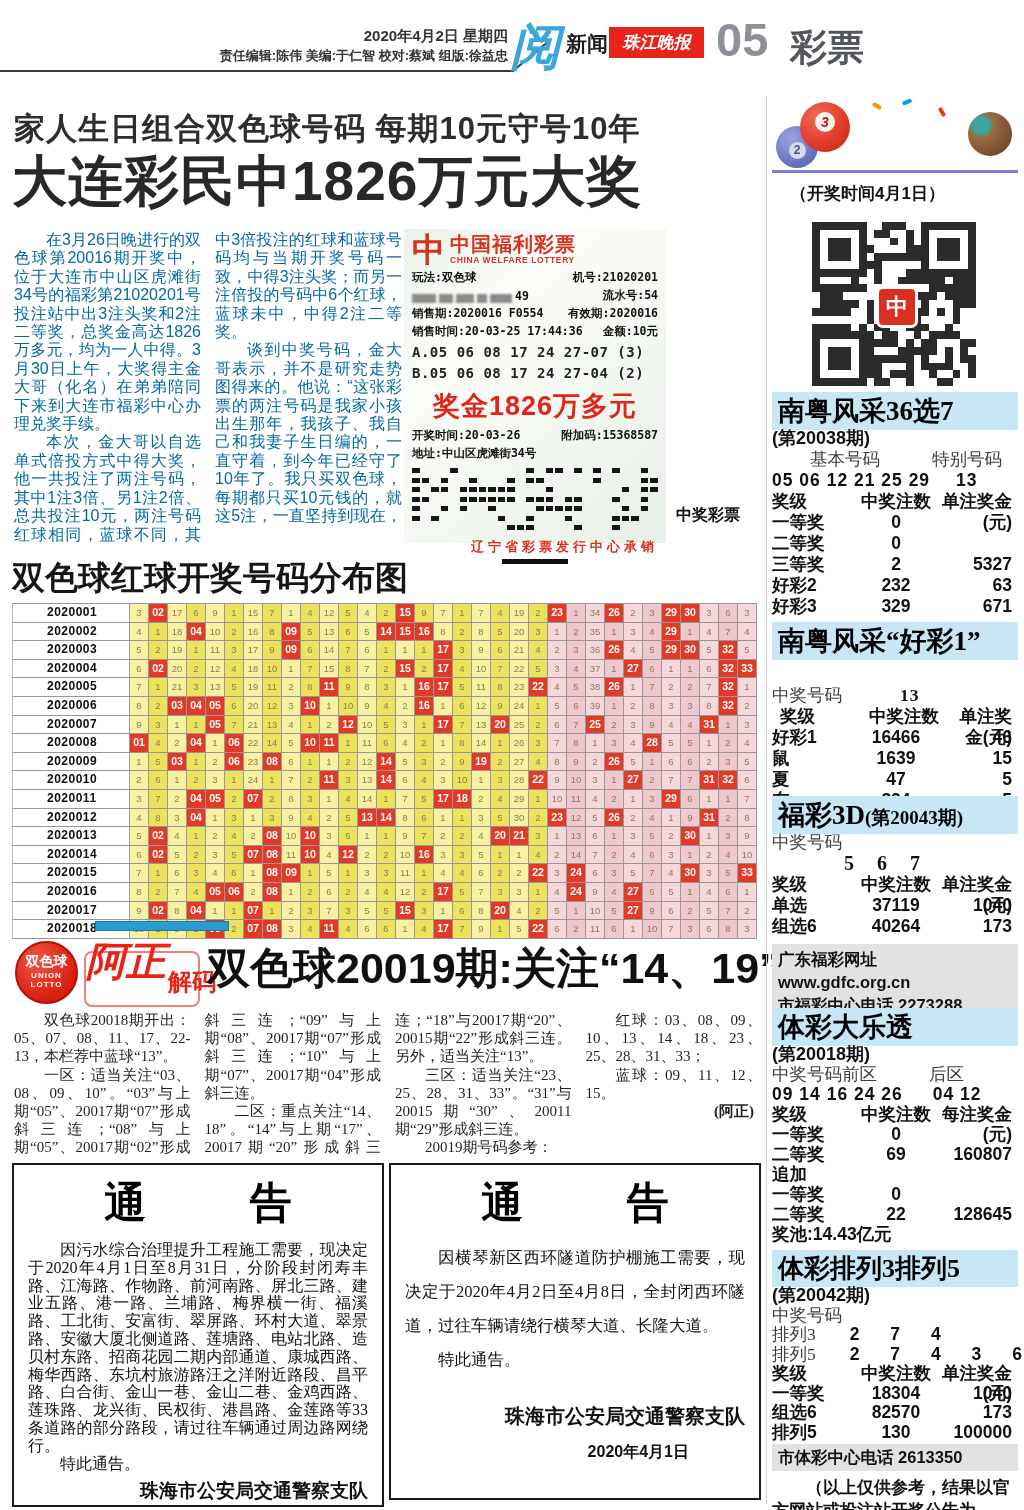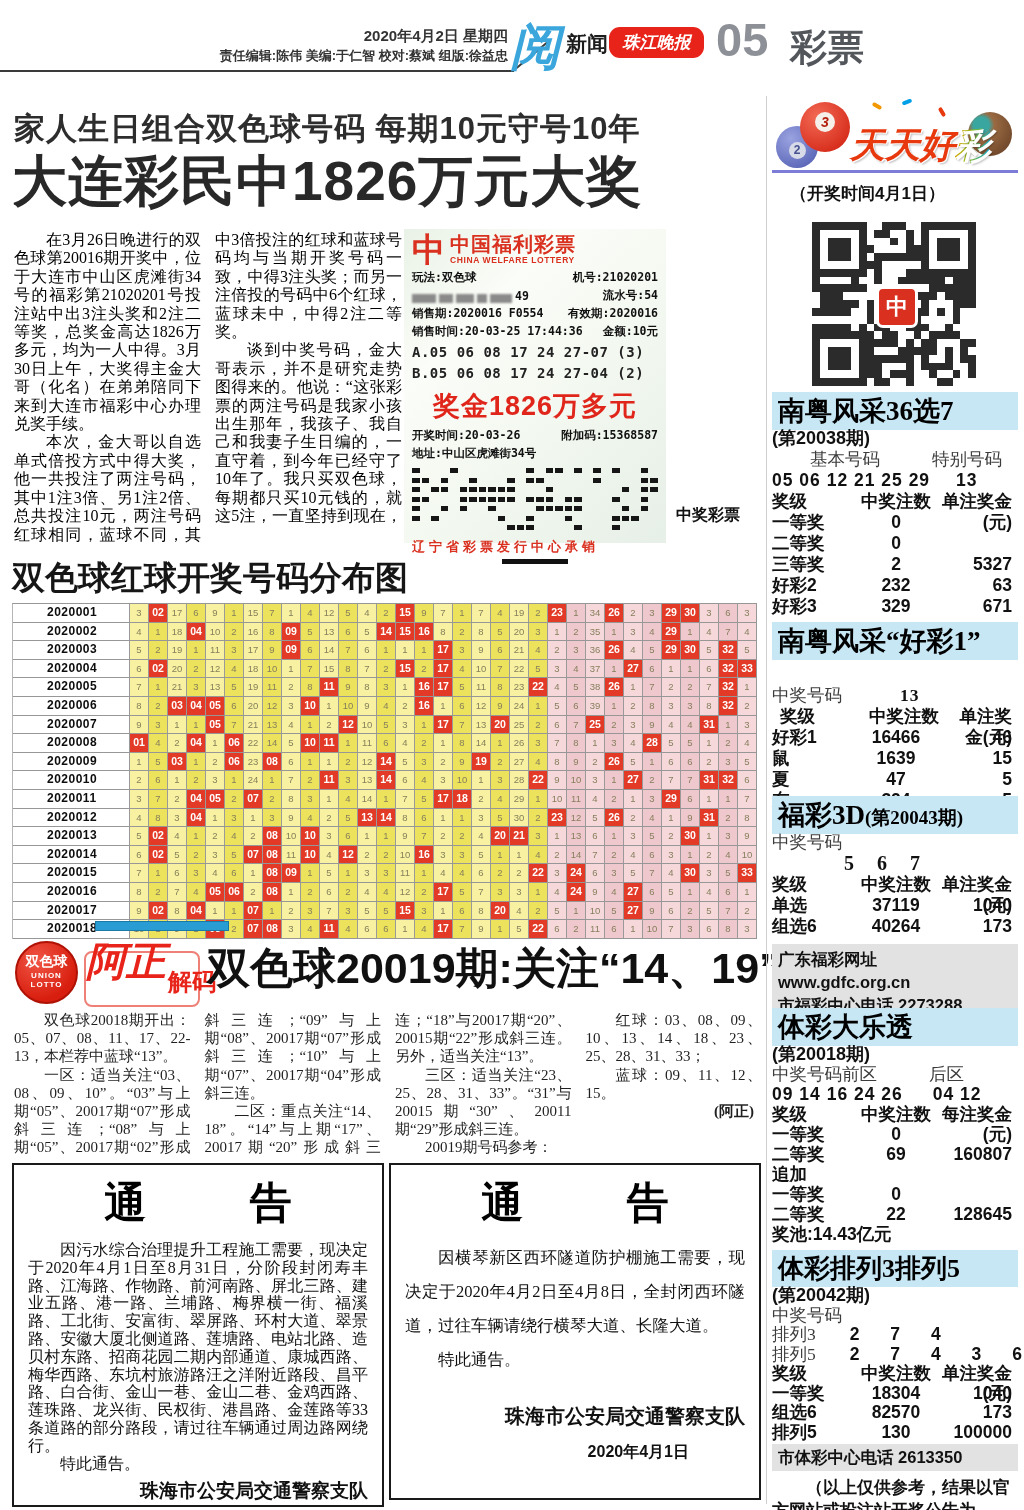--- a/index.html
+++ b/index.html
@@ -11,53 +11,53 @@
   .hdr-date{position:absolute;top:27px;right:516px;font-size:15px;font-weight:700;color:#333}
   .hdr-eds{position:absolute;top:47px;right:516px;font-size:13px;font-weight:700;color:#333}
   .hdr-rule{position:absolute;top:70px;left:0;width:514px;height:2px;background:#3a3a3a}
   .hdr-diag{position:absolute;top:70px;left:513px;width:48px;height:2px;background:#3a3a3a;
             transform:rotate(-40deg);transform-origin:left center}
   .hdr-yue{position:absolute;top:14px;left:510px;font-size:50px;font-weight:800;font-style:italic;
            color:#3aa6dc;font-family:"Liberation Serif",serif}
   .hdr-xin{position:absolute;top:30px;left:566px;font-size:21px;font-weight:800;color:#1d1d1d}
   .hdr-brand{position:absolute;top:27px;left:609px;width:95px;height:31px;background:#e8231a;
              color:#fff;font-weight:800;font-style:italic;font-size:17px;line-height:31px;
-             text-align:center;border-radius:11px;font-family:"Liberation Serif",serif}
+             text-align:center;border-radius:0;font-family:"Liberation Serif",serif}
   .hdr-no{position:absolute;top:12px;left:716px;font-size:47px;font-weight:800;color:#8d9197}
   .hdr-sec{position:absolute;top:23px;left:790px;font-size:37px;font-weight:800;color:#53575c}
 
   
   .kicker{position:absolute;top:108px;left:14px;font-size:31px;font-weight:700;color:#2d2d2d;letter-spacing:1px}
   .headline{position:absolute;top:145px;left:12px;width:752px;font-size:55px;font-weight:800;
             color:#282828;letter-spacing:1px;white-space:nowrap}
 
   
   .article{position:absolute;top:231px;left:14px;width:388px;height:314px;column-count:2;column-gap:14px;
-           font-family:Liberation Serif, serif;font-size:16px;line-height:18.4px;text-align:justify;
-           color:#000000;overflow:hidden}
+           font-family:Liberation Sans, sans-serif;font-size:16px;line-height:18.4px;text-align:justify;
+           color:#0369a1;overflow:hidden}
   .article p{margin:0;text-indent:2em}
 
   
   .ticket{position:absolute;top:229px;left:404px;width:262px;height:314px;box-sizing:border-box;
           padding:5px 8px;background:linear-gradient(135deg,#e9f2e6,#fbfdf8 28%,#f1f7ee 65%,#e6efe8)}
   .t-head{display:flex;align-items:flex-start;gap:5px}
   .t-logo{font-size:33px;line-height:33px;font-weight:900;color:#d9301f;font-family:"Liberation Serif",serif}
   .t-title{color:#d9301f;font-weight:800;font-size:20px;line-height:21px;letter-spacing:1px}
   .t-sub{color:#d9301f;font-weight:800;font-size:8.5px;letter-spacing:.6px}
   .t-line{display:flex;justify-content:space-between;margin-top:3px;font-weight:700;font-size:11.5px;
           color:#101010;font-family:"DejaVu Sans Mono",monospace;white-space:nowrap}
   .t-blurwrap{display:inline-flex;align-items:flex-end;gap:3px}
   .blurblk{display:inline-block;height:9px;background:#8a8a8a;filter:blur(1.3px)}
   .t-bet{margin-top:5px;font-weight:800;font-size:14px;letter-spacing:.5px;
          font-family:"DejaVu Sans Mono",monospace;white-space:nowrap}
   .t-prize{color:#e0251b;font-weight:900;font-size:27px;text-align:center;margin:7px 0 4px;letter-spacing:1px}
   .t-barcode{margin-top:7px;display:grid;grid-template-columns:repeat(26,1fr);gap:3px 2px;height:64px}
   .t-barcode div{height:5px}
   .t-barcode .bcf{background:#161616}
-  .t-footer{color:#d9301f;font-weight:800;font-size:13px;letter-spacing:4px;text-align:left;margin-top:6px}
+  .t-footer{color:#d9301f;font-weight:800;font-size:13px;letter-spacing:4px;text-align:right;margin-top:6px}
   .t-bar{width:66px;height:5px;background:#111;margin:3px auto 0}
   .t-caption{position:absolute;top:505px;left:676px;font-size:16px;font-weight:700;
              font-family:"Liberation Serif",serif;color:#111}
 
   
   .chart-title{position:absolute;top:556px;left:12px;font-size:33px;font-weight:800;color:#161616}
   .grid{position:absolute;top:603px;left:12px;width:745px;border-top:1px solid #979797;
         border-left:1px solid #b5b5b5;border-right:1px solid #979797;box-sizing:border-box}
   .g-row{display:flex;height:17.6px;border-bottom:1px solid #979797}
   .g-label{width:116px;background:#fff;font-size:12px;font-weight:700;line-height:17.6px;
@@ -1095,21 +1095,20 @@
 
 <div class="v-divider"></div>
 
 <div class="sb-logo">
   <div class="ball ball-2"><span class="num">2</span></div>
   <div class="ball ball-3"><span class="num">3</span></div>
   <div class="ball ball-br"></div>
   <div class="confetti cf1"></div>
   <div class="confetti cf2"></div>
   <div class="confetti cf3"></div>
-  <div class="sb-logo-text"><span>天</span><span>天</span><span>好</span><span class="cai">彩</span></div>
 </div>
 <div class="sb-underline"></div>
 <div class="sb-drawtime">（开奖时间4月1日）</div>
 <div class="qr">
     <div class="qm"></div>
     <div class="qm"></div>
     <div class="qm"></div>
     <div class="qm"></div>
     <div class="qm"></div>
     <div class="qm"></div>

